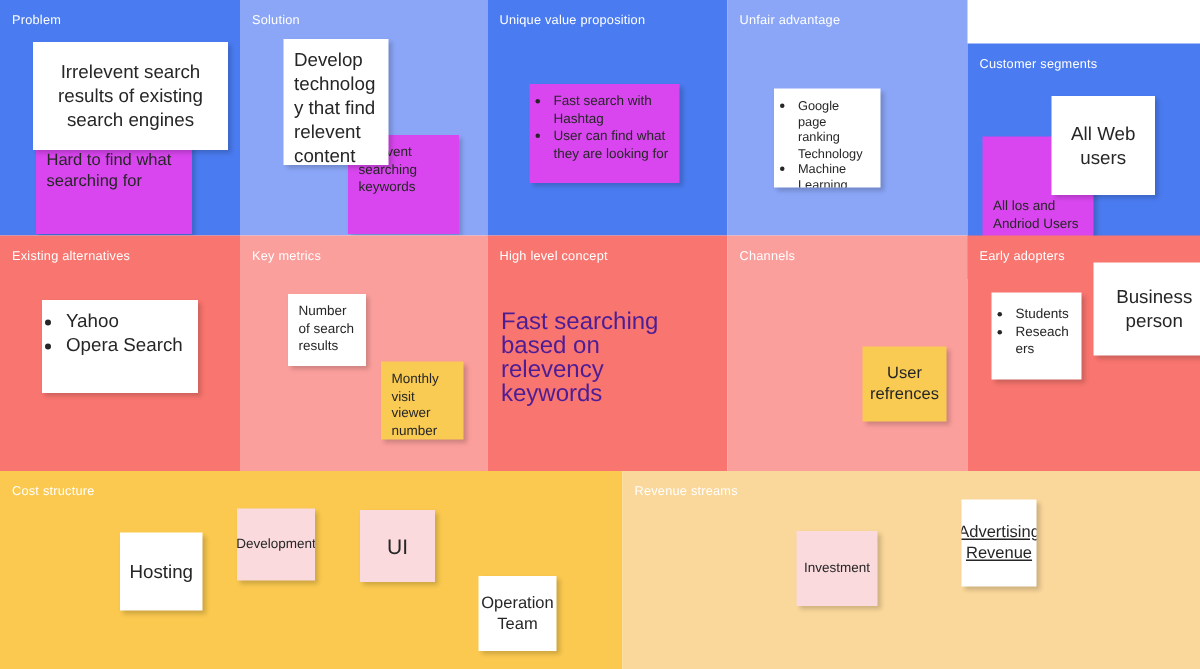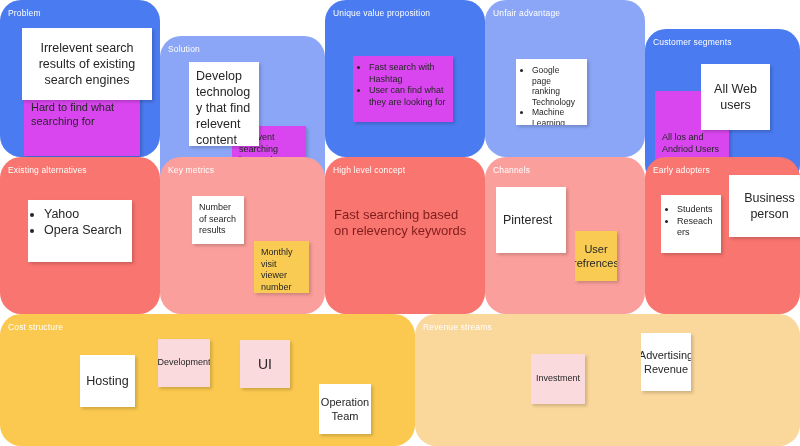--- a/index.html
+++ b/index.html
@@ -19,21 +19,20 @@
     position: relative;
     width: 800px;
     height: 446px;
     box-sizing: border-box;
   }
 
   .panel {
     position: absolute;
     box-sizing: border-box;
     overflow: hidden;
-    border-radius: 21px;
   }
 
   .panel-title {
     position: absolute;
     left: 8px;
     top: 8px;
     font-size: 8.5px;
     color: #ffffff;
     letter-spacing: 0.15px;
     white-space: nowrap;
@@ -87,23 +86,23 @@
     padding: 0 0 0 9px;
     list-style: disc;
   }
   .note ul li {
     margin: 0;
     padding: 0;
   }
 
   .plaintext {
     position: absolute;
-    font-size: 13px;
+    font-size: 16px;
     line-height: 16px;
-    color: #7f1d1d;
+    color: #4c1d95;
   }
 
   .big {
     font-size: 12.5px;
     line-height: 16px;
   }
   .med {
     font-size: 11px;
     line-height: 14px;
   }
@@ -116,25 +115,25 @@
     line-height: 10.5px;
   }
 </style>
 </head>
 <body>
 
 <div id="canvas">
 
   <div class="panel" style="left:0; top:0; width:160px; height:157px; background:#4a7bf0;">
     <div class="panel-title">Problem</div>
-    <div class="note note-yellow topleft med" style="left:24px; top:94px; width:116px; height:62px;">Hard to find what searching for</div>
+    <div class="note note-yellow topleft med" style="left:24px; top:94px; width:104px; height:62px;">Hard to find what searching for</div>
     <div class="note note-white center big" style="left:22px; top:28px; width:130px; height:72px;">Irrelevent search results of existing search engines</div>
   </div>
 
-  <div class="panel" style="left:160px; top:0; width:165px; height:157px; background:#8ba6f7;margin-top:36px;">
+  <div class="panel" style="left:160px; top:0; width:165px; height:157px; background:#8ba6f7;">
     <div class="panel-title">Solution</div>
     <div class="note note-yellow topleft sml" style="left:72px; top:90px; width:74px; height:66px;">Relevent searching keywords</div>
     <div class="note note-white topleft big" style="left:29px; top:26px; width:70px; height:84px;">Develop technology that find relevent content</div>
   </div>
 
   <div class="panel" style="left:325px; top:0; width:160px; height:157px; background:#4a7bf0;">
     <div class="panel-title">Unique value proposition</div>
     <div class="note note-yellow topleft sml" style="left:28px; top:56px; width:100px; height:66px;">
       <ul>
         <li>Fast search with Hashtag</li>
@@ -175,22 +174,21 @@
     <div class="note note-white topleft sml" style="left:32px; top:39px; width:52px; height:48px;">Number of search results</div>
   </div>
 
   <div class="panel" style="left:325px; top:157px; width:160px; height:157px; background:#f9756f;">
     <div class="panel-title">High level concept</div>
     <div class="plaintext" style="left:9px; top:50px; width:138px;">Fast searching based on relevency keywords</div>
   </div>
 
   <div class="panel" style="left:485px; top:157px; width:160px; height:157px; background:#fb9f9c;">
     <div class="panel-title">Channels</div>
-    <div class="note note-gold center med" style="left:90px; top:231px; width:42px; height:50px; position:absolute; top:74px;">User refrences</div>
-    <div class="note note-white midleft big" style="left:11px; top:30px; width:70px; height:66px;">Pinterest</div>
+    <div class="note note-gold center med" style="left:90px; top:231px; width:56px; height:50px; position:absolute; top:74px;">User refrences</div>
   </div>
 
   <div class="panel" style="left:645px; top:157px; width:155px; height:157px; background:#f9756f;">
     <div class="panel-title">Early adopters</div>
     <div class="note note-white center big" style="left:84px; top:18px; width:81px; height:62px;">Business person</div>
     <div class="note note-white topleft sml" style="left:16px; top:38px; width:60px; height:58px; padding-top:9px;">
       <ul>
         <li>Students</li>
         <li>Reseachers</li>
       </ul>
@@ -201,16 +199,16 @@
     <div class="panel-title">Cost structure</div>
     <div class="note note-pink center sml" style="left:158px; top:339px; width:52px; height:48px; position:absolute; top:25px;">Development</div>
     <div class="note note-pink center big" style="left:240px; top:26px; width:50px; height:48px; font-size:14px;">UI</div>
     <div class="note note-white center med" style="left:319px; top:70px; width:52px; height:50px;">Operation Team</div>
     <div class="note note-white center big" style="left:80px; top:355px; width:55px; height:52px; position:absolute; top:41px;">Hosting</div>
   </div>
 
   <div class="panel" style="left:415px; top:314px; width:385px; height:132px; background:#fad79a;">
     <div class="panel-title">Revenue streams</div>
     <div class="note note-pink center sml" style="left:116px; top:40px; width:54px; height:50px;">Investment</div>
-    <div class="note note-white center med" style="left:226px; top:19px; width:50px; height:58px;">Advertising Revenue</div>
+    <div class="note note-white center med" style="left:226px; top:19px; width:50px; height:58px;text-decoration:underline;">Advertising Revenue</div>
   </div>
 
 </div>
 
 </body></html>

